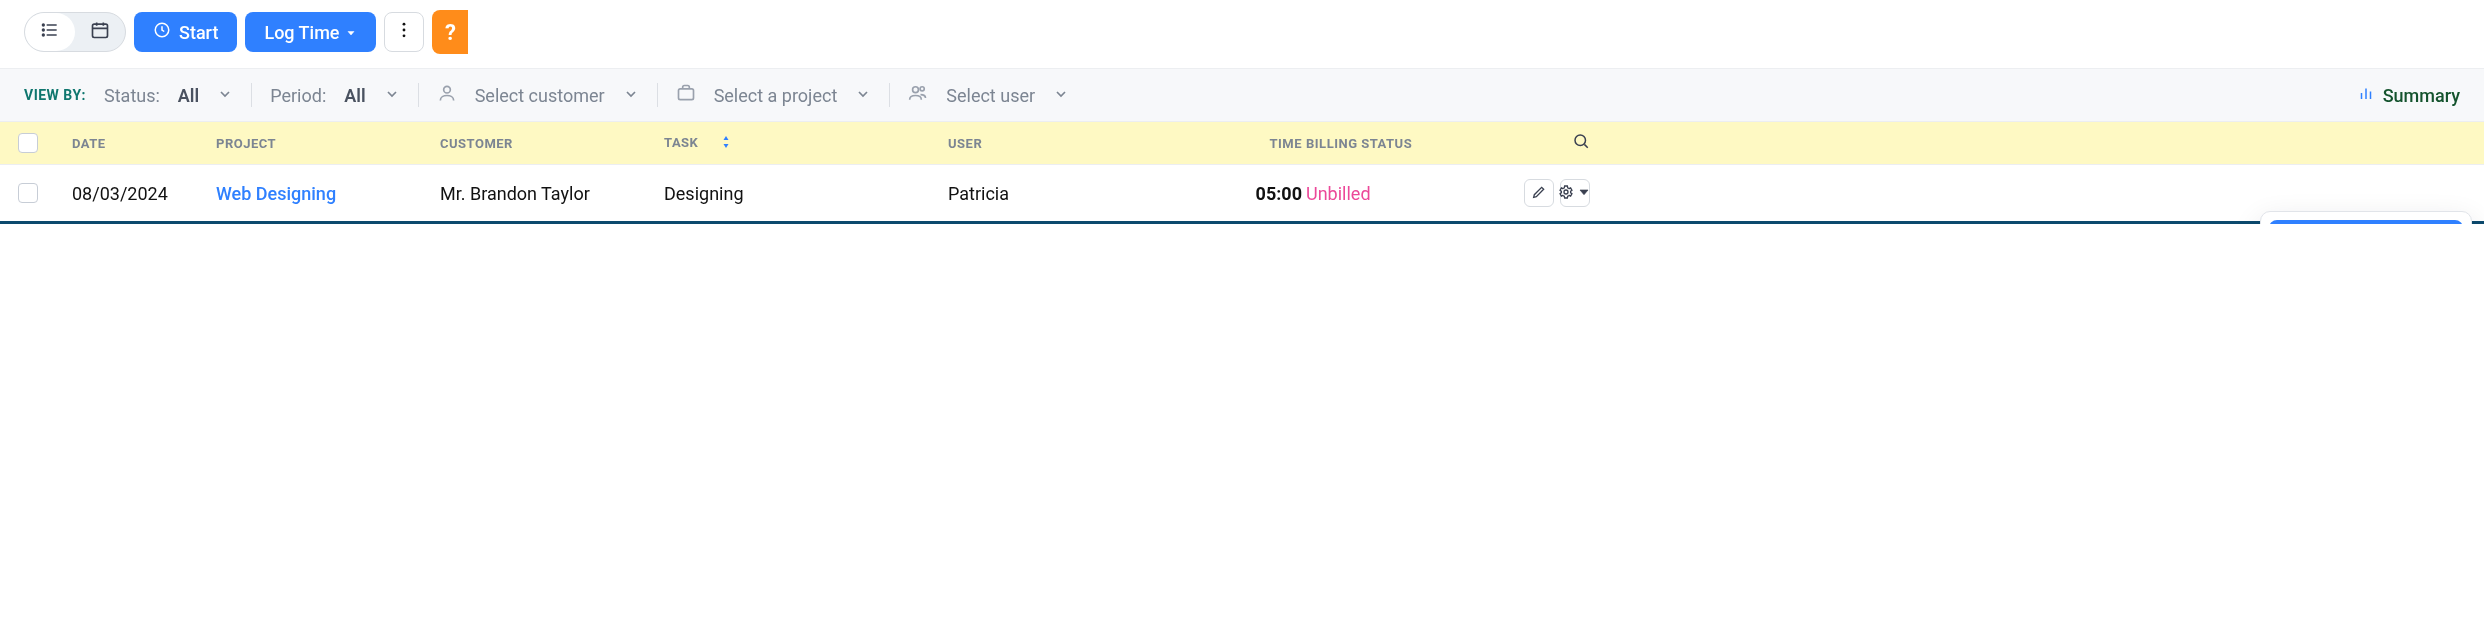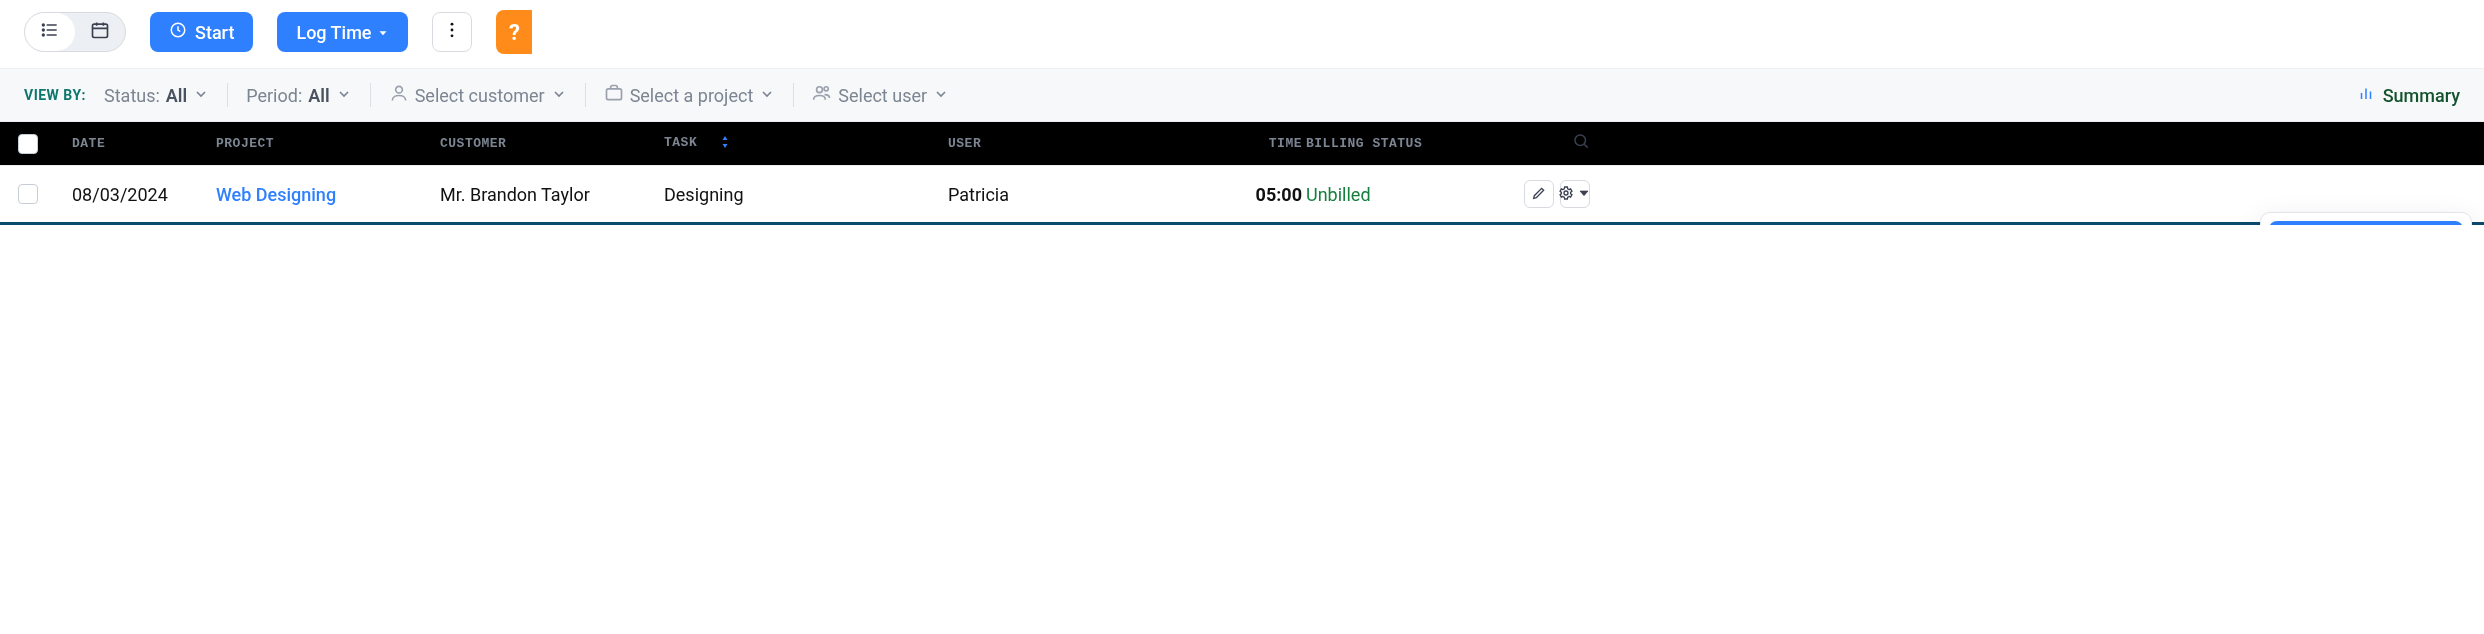--- a/index.html
+++ b/index.html
@@ -9,21 +9,21 @@
   
   .topbar {
     display:flex; align-items:center; justify-content:space-between;
     padding: 10px 24px 14px 24px;
   }
   .title-wrap { display:flex; align-items:center; gap:8px; }
   .title { font-size:30px; font-weight:700; }
   .title-caret { color:#2f80ff; }
   .title-caret svg { width:18px; height:18px; }
 
-  .topbar-right { display:flex; align-items:center; gap:24px; }
+  .topbar-right { display:flex; align-items:center; gap:8px; }
 
   .view-toggle {
     display:flex; align-items:center; border:1px solid #d7dbe0; border-radius:999px; overflow:hidden;
     background:#ecf0f4;
     height:40px;
   }
   .vt-opt { width:50px; height:100%; display:flex; align-items:center; justify-content:center; cursor:pointer; }
   .vt-opt.active { background:#fff; border-radius:999px; }
   .vt-opt svg { width:20px; height:20px; stroke:#3a4050; }
 
@@ -47,57 +47,56 @@
   }
 
   
   .filterbar {
     background:#f7f8fa; border-top:1px solid #eceef1; border-bottom:1px solid #eceef1;
     padding: 14px 24px;
     display:flex; align-items:center; justify-content:space-between;
   }
   .fb-left { display:flex; align-items:center; gap:18px; flex-wrap:wrap; }
   .fb-label { font-size:14px; font-weight:700; letter-spacing:0.5px; color:#0f766e; text-transform:uppercase; }
-  .fb-group { display:flex; align-items:center; gap:6px; color:#4a5260; font-size:18px; }
+  .fb-group { display:flex; align-items:center; gap:18px; color:#4a5260; font-size:18px; }
   .fb-light { color:#7c8592; }
   .fb-sep { width:1px; height:24px; background:#dcdfe4; }
   .fb-icon svg { width:20px; height:20px; stroke:#9aa1ad; }
   .fb-caret svg { width:16px; height:16px; stroke:#7c8592; }
   .fb-summary { display:flex; align-items:center; gap:8px; color:#14532d; font-size:18px; font-weight:500; cursor:pointer; }
   .fb-summary svg { stroke:#2f80ff; }
 
   
   .thead {
-    background:#000000; border-bottom:1px solid #eceef1;
+    background:#fef9c3; border-bottom:1px solid #eceef1;
     display:grid;
     grid-template-columns: 50px 140px 220px 220px 280px 260px 90px 220px 60px;
     align-items:center;
     padding: 10px 18px;
     gap:4px;
-    font-family:Liberation Mono, monospace;
   }
   .th { font-size:13px; font-weight:700; letter-spacing:0.5px; color:#7c8592; text-transform:uppercase; }
   .th.time { text-align:right; }
   .th-task { display:flex; gap:22px; }
   .th-search { display:flex; justify-content:flex-end; }
   .th-search svg { width:18px; height:18px; stroke:#3a4050; }
 
   .trow {
     display:grid;
     grid-template-columns: 50px 140px 220px 220px 280px 260px 90px 220px 60px;
     align-items:center;
     padding: 14px 18px;
     gap:4px;
     border-bottom:3px solid #0c4a6e;
     font-size:18px;
     position:relative;
   }
   .td-project { color:#2f80ff; font-weight:500; cursor:pointer; }
   .td-time { text-align:right; font-variant-numeric: tabular-nums; font-weight: bold; }
-  .td-billing { color:#15803d; }
+  .td-billing { color:#ec4899; }
   .td-actions { display:flex; justify-content:flex-end; gap:6px; }
 
   .chk {
     width:20px; height:20px; border:1.5px solid #c7cdd6; border-radius:4px; background:#fff; cursor:pointer;
   }
 
   .mini-btn {
     height:28px; min-width:30px; padding:0 6px; border:1px solid #d7dbe0; border-radius:6px; background:#fff;
     display:flex; align-items:center; justify-content:center; cursor:pointer; gap:2px;
   }

